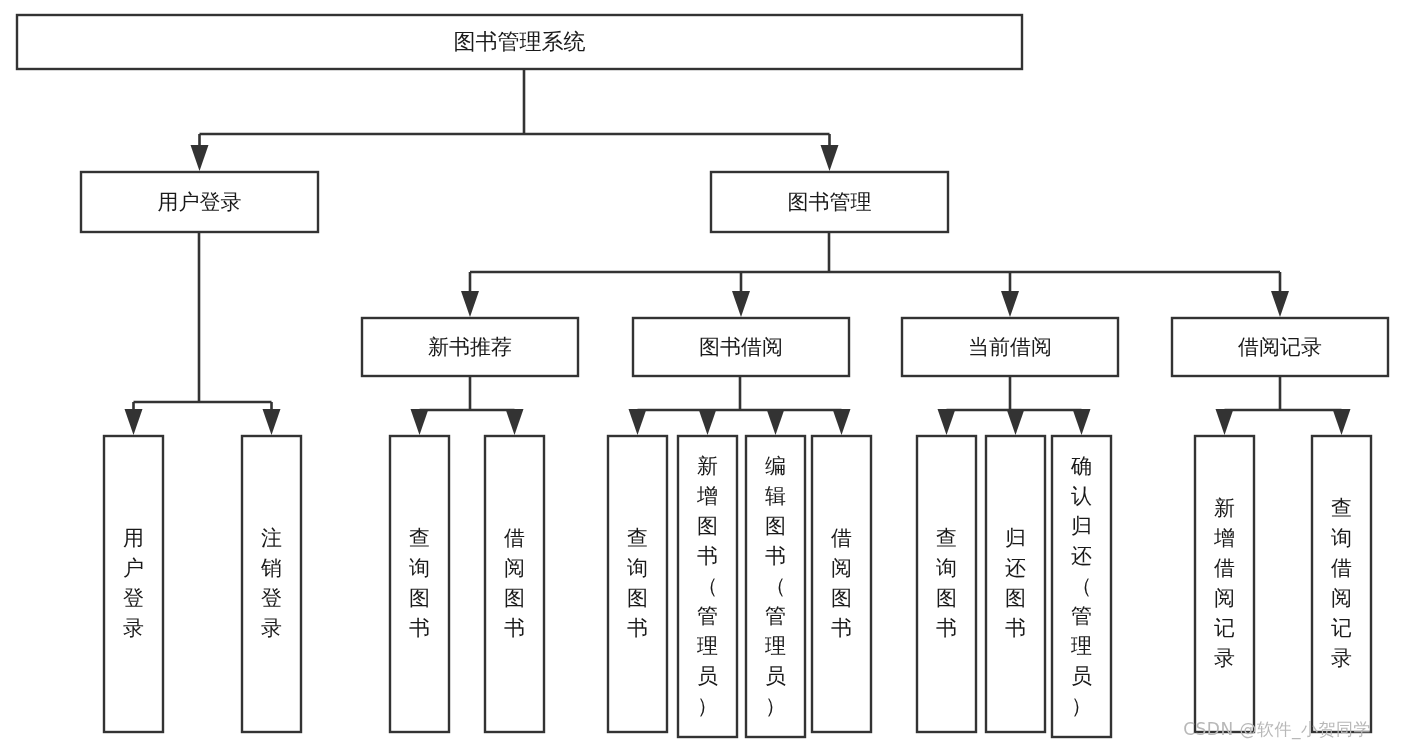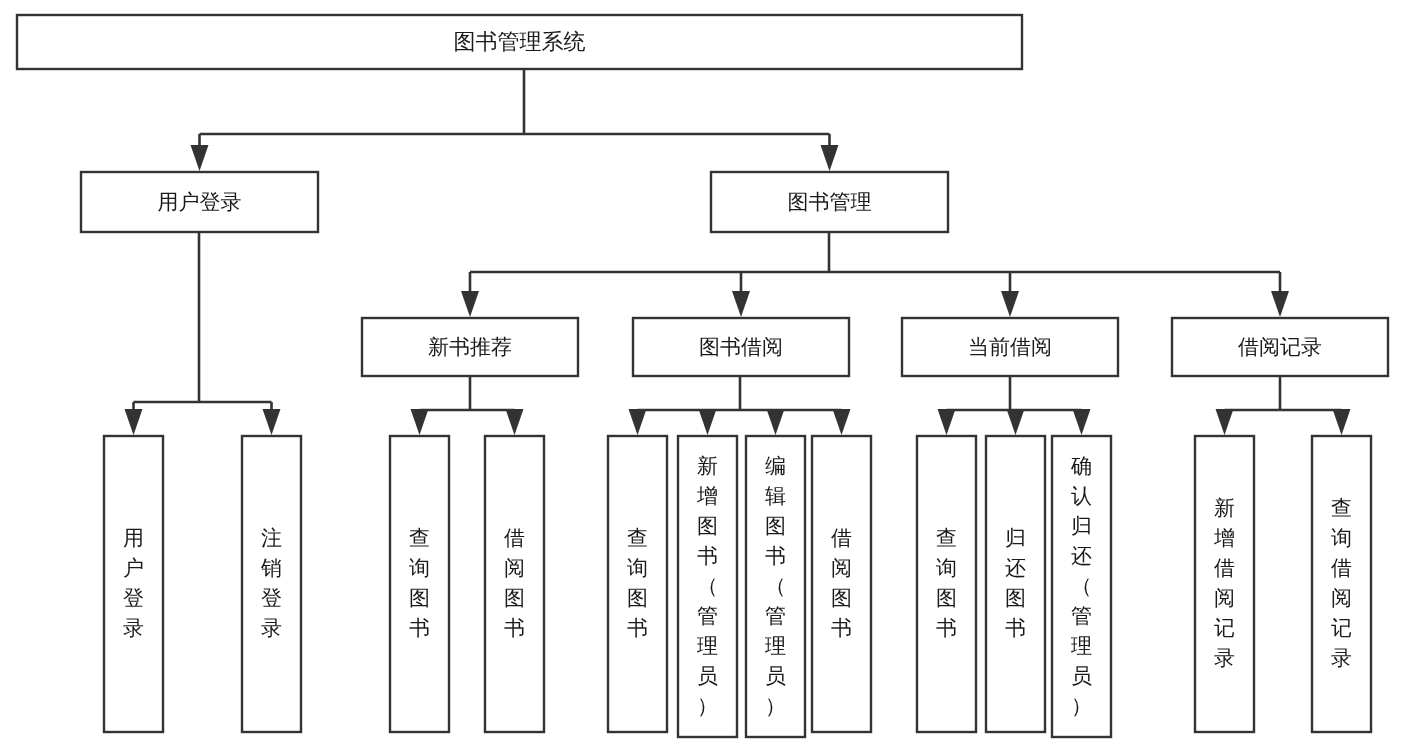--- a/index.html
+++ b/index.html
@@ -219,13 +219,14 @@
         <g>
           <rect class="node-box" x="1195" y="436" width="59" height="296"></rect>
           <text class="leaf-label" x="1224.5" y="515"><tspan x="1224.5" dy="0">新</tspan><tspan x="1224.5" dy="30">增</tspan><tspan x="1224.5" dy="30">借</tspan><tspan x="1224.5" dy="30">阅</tspan><tspan x="1224.5" dy="30">记</tspan><tspan x="1224.5" dy="30">录</tspan></text>
         </g>
         <g>
           <rect class="node-box" x="1312" y="436" width="59" height="296"></rect>
           <text class="leaf-label" x="1341.5" y="515"><tspan x="1341.5" dy="0">查</tspan><tspan x="1341.5" dy="30">询</tspan><tspan x="1341.5" dy="30">借</tspan><tspan x="1341.5" dy="30">阅</tspan><tspan x="1341.5" dy="30">记</tspan><tspan x="1341.5" dy="30">录</tspan></text>
         </g>
       </g>
   </svg>
+  <div class="watermark">CSDN @软件_小贺同学</div>
 </div>
 
 </body></html>

